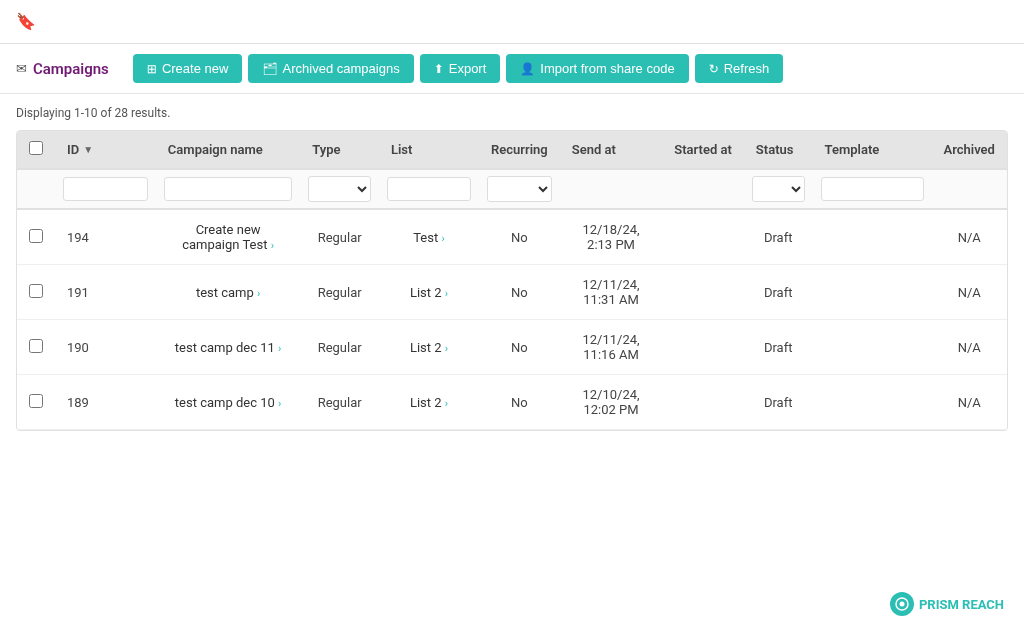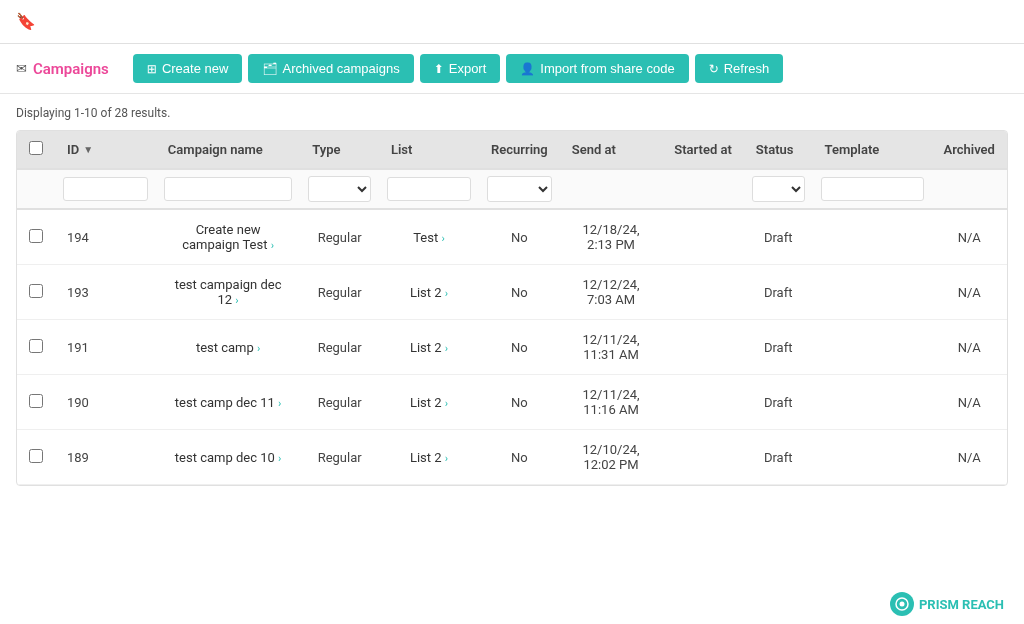--- a/index.html
+++ b/index.html
@@ -32,21 +32,21 @@
     }
     .page-title-area {
       display: flex;
       align-items: center;
       gap: 6px;
       margin-right: 16px;
     }
     .page-title {
       font-size: 15px;
       font-weight: 600;
-      color: #ec4899;
+      color: #701a75;
     }
     .envelope-icon {
       color: #555;
     }
     .toolbar {
       display: flex;
       align-items: center;
       gap: 6px;
       flex-wrap: wrap;
     }
@@ -322,33 +322,20 @@
             <td style="text-align: center;"><a class="campaign-link" href="#">Test <span class="arrow-icon">›</span></a></td>
             <td style="text-align: center;">No</td>
             <td style="text-align: center;">12/18/24, 2:13 PM</td>
             <td style="text-align: center;"></td>
             <td style="text-align: center;">Draft</td>
             <td style="text-align: center;"></td>
             <td style="text-align: center;">N/A</td>
           </tr>
           <tr>
             <td class="checkbox-col"><input type="checkbox" class="checkbox-input" style=""></td>
-            <td>193</td>
-            <td style="text-align: center;"><a class="campaign-link" href="#">test campaign dec 12 <span class="arrow-icon">›</span></a></td>
-            <td style="text-align: center;">Regular</td>
-            <td style="text-align: center;"><a class="campaign-link" href="#">List 2 <span class="arrow-icon">›</span></a></td>
-            <td style="text-align: center;">No</td>
-            <td style="text-align: center;">12/12/24, 7:03 AM</td>
-            <td style="text-align: center;"></td>
-            <td style="text-align: center;">Draft</td>
-            <td style="text-align: center;"></td>
-            <td style="text-align: center;">N/A</td>
-          </tr>
-          <tr>
-            <td class="checkbox-col"><input type="checkbox" class="checkbox-input" style=""></td>
             <td>191</td>
             <td style="text-align: center;"><a class="campaign-link" href="#">test camp <span class="arrow-icon">›</span></a></td>
             <td style="text-align: center;">Regular</td>
             <td style="text-align: center;"><a class="campaign-link" href="#">List 2 <span class="arrow-icon">›</span></a></td>
             <td style="text-align: center;">No</td>
             <td style="text-align: center;">12/11/24, 11:31 AM</td>
             <td style="text-align: center;"></td>
             <td style="text-align: center;">Draft</td>
             <td style="text-align: center;"></td>
             <td style="text-align: center;">N/A</td>

